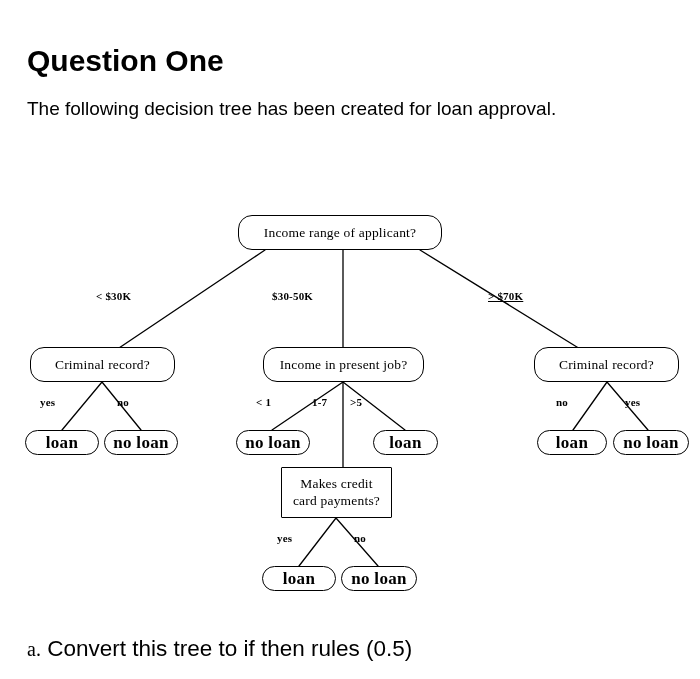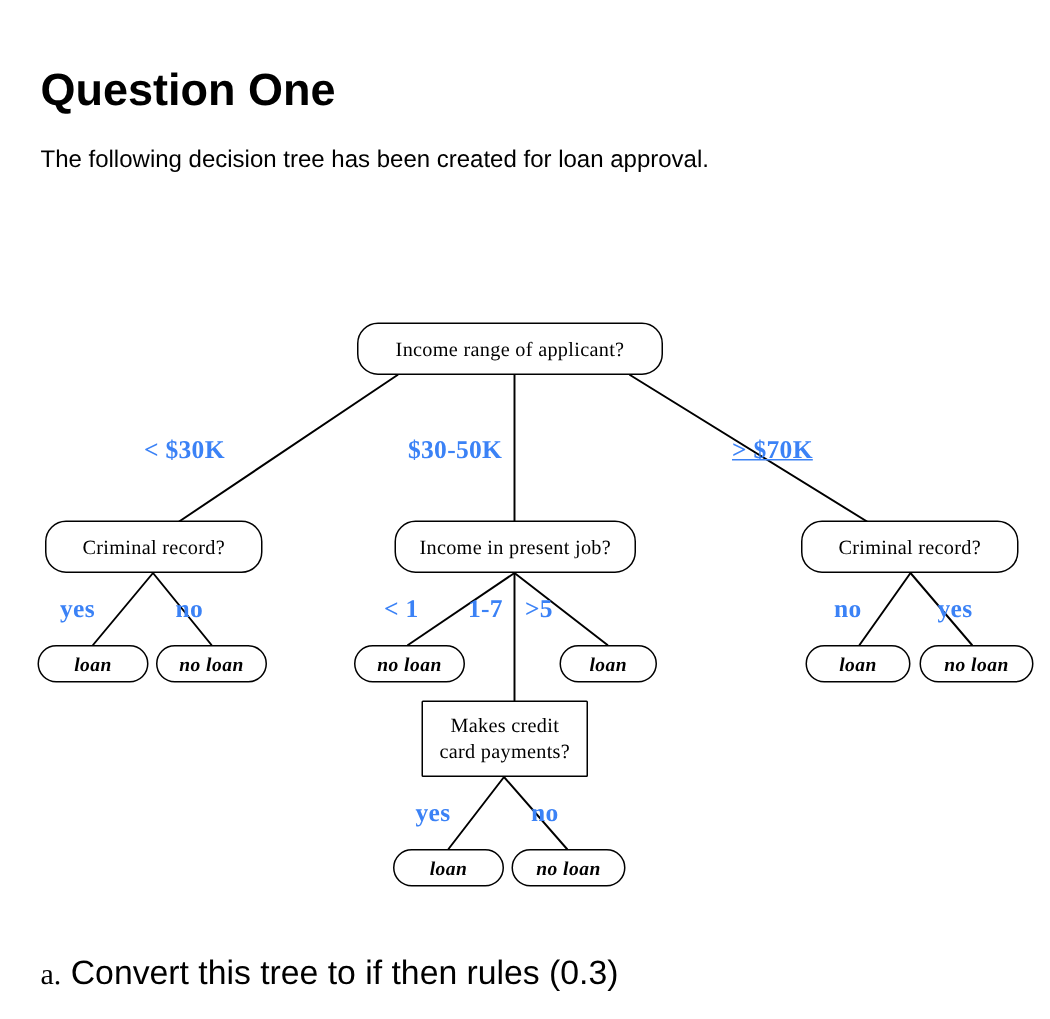--- a/index.html
+++ b/index.html
@@ -25,21 +25,21 @@
     letter-spacing: 0px;
     line-height: 1.1;
     white-space: nowrap;
   }
 
   #intro-text {
     position: absolute;
     left: 27px;
     top: 96px;
     width: 650px;
-    font-size: 16px;
+    font-size: 19px;
     line-height: 1.36;
     font-weight: normal;
   }
 
   #closing-text {
     position: absolute;
     left: 27px;
     top: 634px;
     width: 650px;
     font-size: 22.5px;
@@ -85,33 +85,32 @@
     border-radius: 14px;
     font-size: 13.5px;
     letter-spacing: 0.2px;
   }
   .node.decision.two-line {
     border-radius: 1px;
     line-height: 1.25;
   }
   .node.leaf {
     border-radius: 999px;
-    font-size: 13px;
+    font-size: 17px;
     font-weight: bold;
-    font-style: italic;
     letter-spacing: 0.3px;
     text-align: center;
   }
 
   .edge-label {
     position: absolute;
     font-family: "Liberation Serif", serif;
     font-weight: bold;
-    font-size: 17px;
-    color: #3b82f6;
+    font-size: 11px;
+    color: #000000;
     white-space: nowrap;
     z-index: 3;
     letter-spacing: 0.2px;
   }
 </style>
 </head>
 <body>
 
 <div id="page-title">Question One</div>
 
@@ -202,13 +201,13 @@
 
   <div class="node leaf" style="left:262px; top:371px; width:74px; height:25px;">
     <span>loan</span>
   </div>
   <div class="node leaf" style="left:341px; top:371px; width:76px; height:25px;">
     <span>no loan</span>
   </div>
 
 </div>
 
-<div id="closing-text"><span class="lbl">a.</span> <span>Convert this tree to if then rules (0.3)</span></div>
+<div id="closing-text"><span class="lbl">a.</span> <span>Convert this tree to if then rules (0.5)</span></div>
 
 </body></html>

